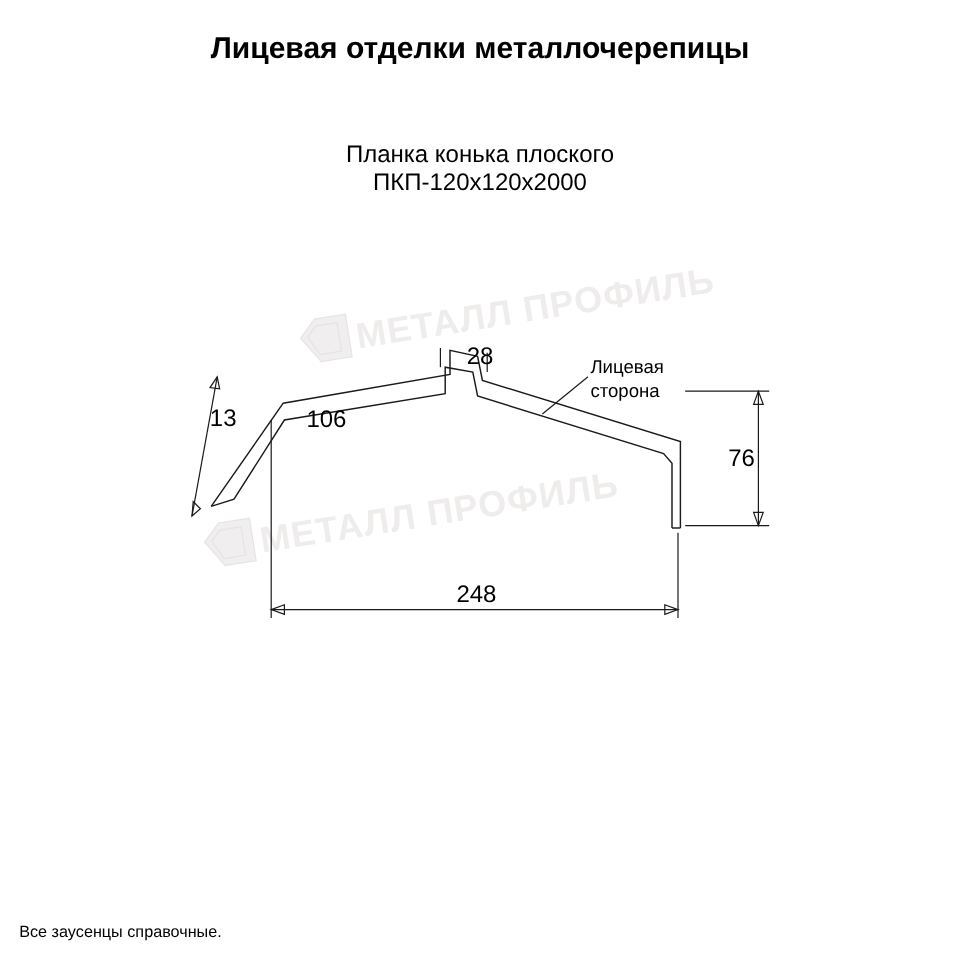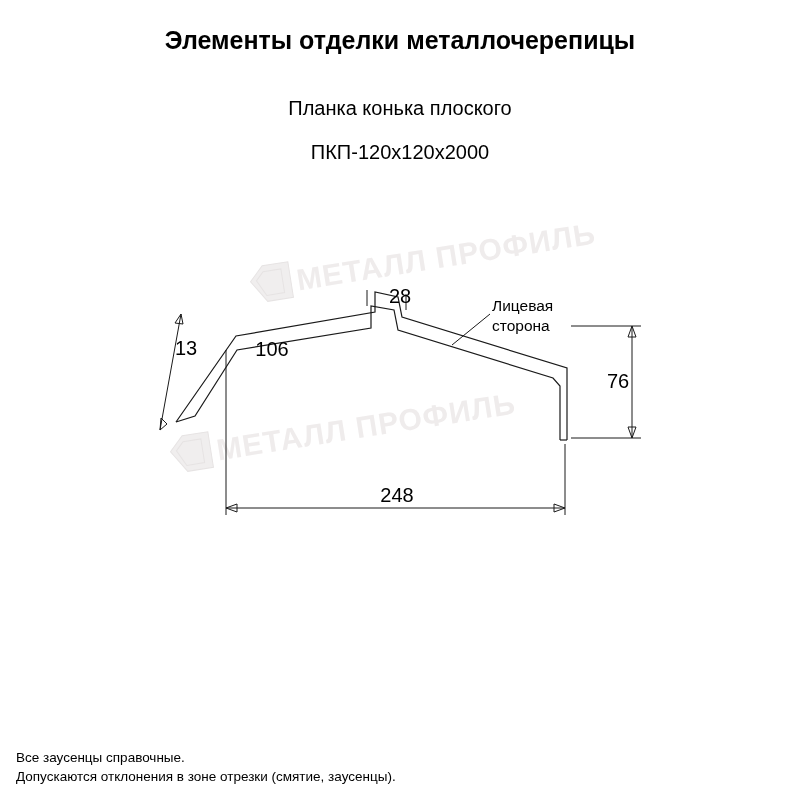--- a/index.html
+++ b/index.html
@@ -26,21 +26,21 @@
     left: 0;
     width: 800px;
     text-align: center;
     font-size: 25px;
     font-weight: bold;
     letter-spacing: 0px;
     color: #000;
   }
   .subtitle {
     position: absolute;
-    top: 97px;
+    top: 118px;
     left: 0;
     width: 800px;
     text-align: center;
     font-size: 20px;
     color: #000;
   }
   .code {
     position: absolute;
     top: 141px;
     left: 0;
@@ -99,21 +99,21 @@
     font-family: "Liberation Sans", sans-serif;
     font-size: 15.5px;
     fill: #000;
   }
 </style>
 </head>
 <body>
 
 <div class="page">
 
-  <div class="title">Элементы отделки металлочерепицы</div>
+  <div class="title">Лицевая отделки металлочерепицы</div>
   <div class="subtitle">Планка конька плоского</div>
   <div class="code">ПКП-120x120x2000</div>
 
   <div class="drawing">
     <svg width="800" height="420" viewBox="0 0 800 420" xmlns="http://www.w3.org/2000/svg">
 
       <g opacity="1">
         <g transform="translate(248,76) rotate(-9)">
           <path class="wm" d="M0,16 L14,2 L40,2 L40,38 L14,38 Z M6,16 L14,8 L32,8 L32,32 L14,32 Z"></path>
           <text class="wmtext" x="46" y="32">МЕТАЛЛ ПРОФИЛЬ</text>
@@ -174,16 +174,15 @@
         <path class="dim" d="M226,318 l11,-4 l0,8 z" fill="#1a1a1a"></path>
         <path class="dim" d="M565,318 l-11,-4 l0,8 z" fill="#1a1a1a"></path>
         <text class="dimtext" x="397" y="312" text-anchor="middle">248</text>
       </g>
 
     </svg>
   </div>
 
   <div class="footer">
     <div>Все заусенцы справочные.</div>
-    <div>Допускаются отклонения в зоне отрезки (смятие, заусенцы).</div>
   </div>
 
 </div>
 
 </body></html>

